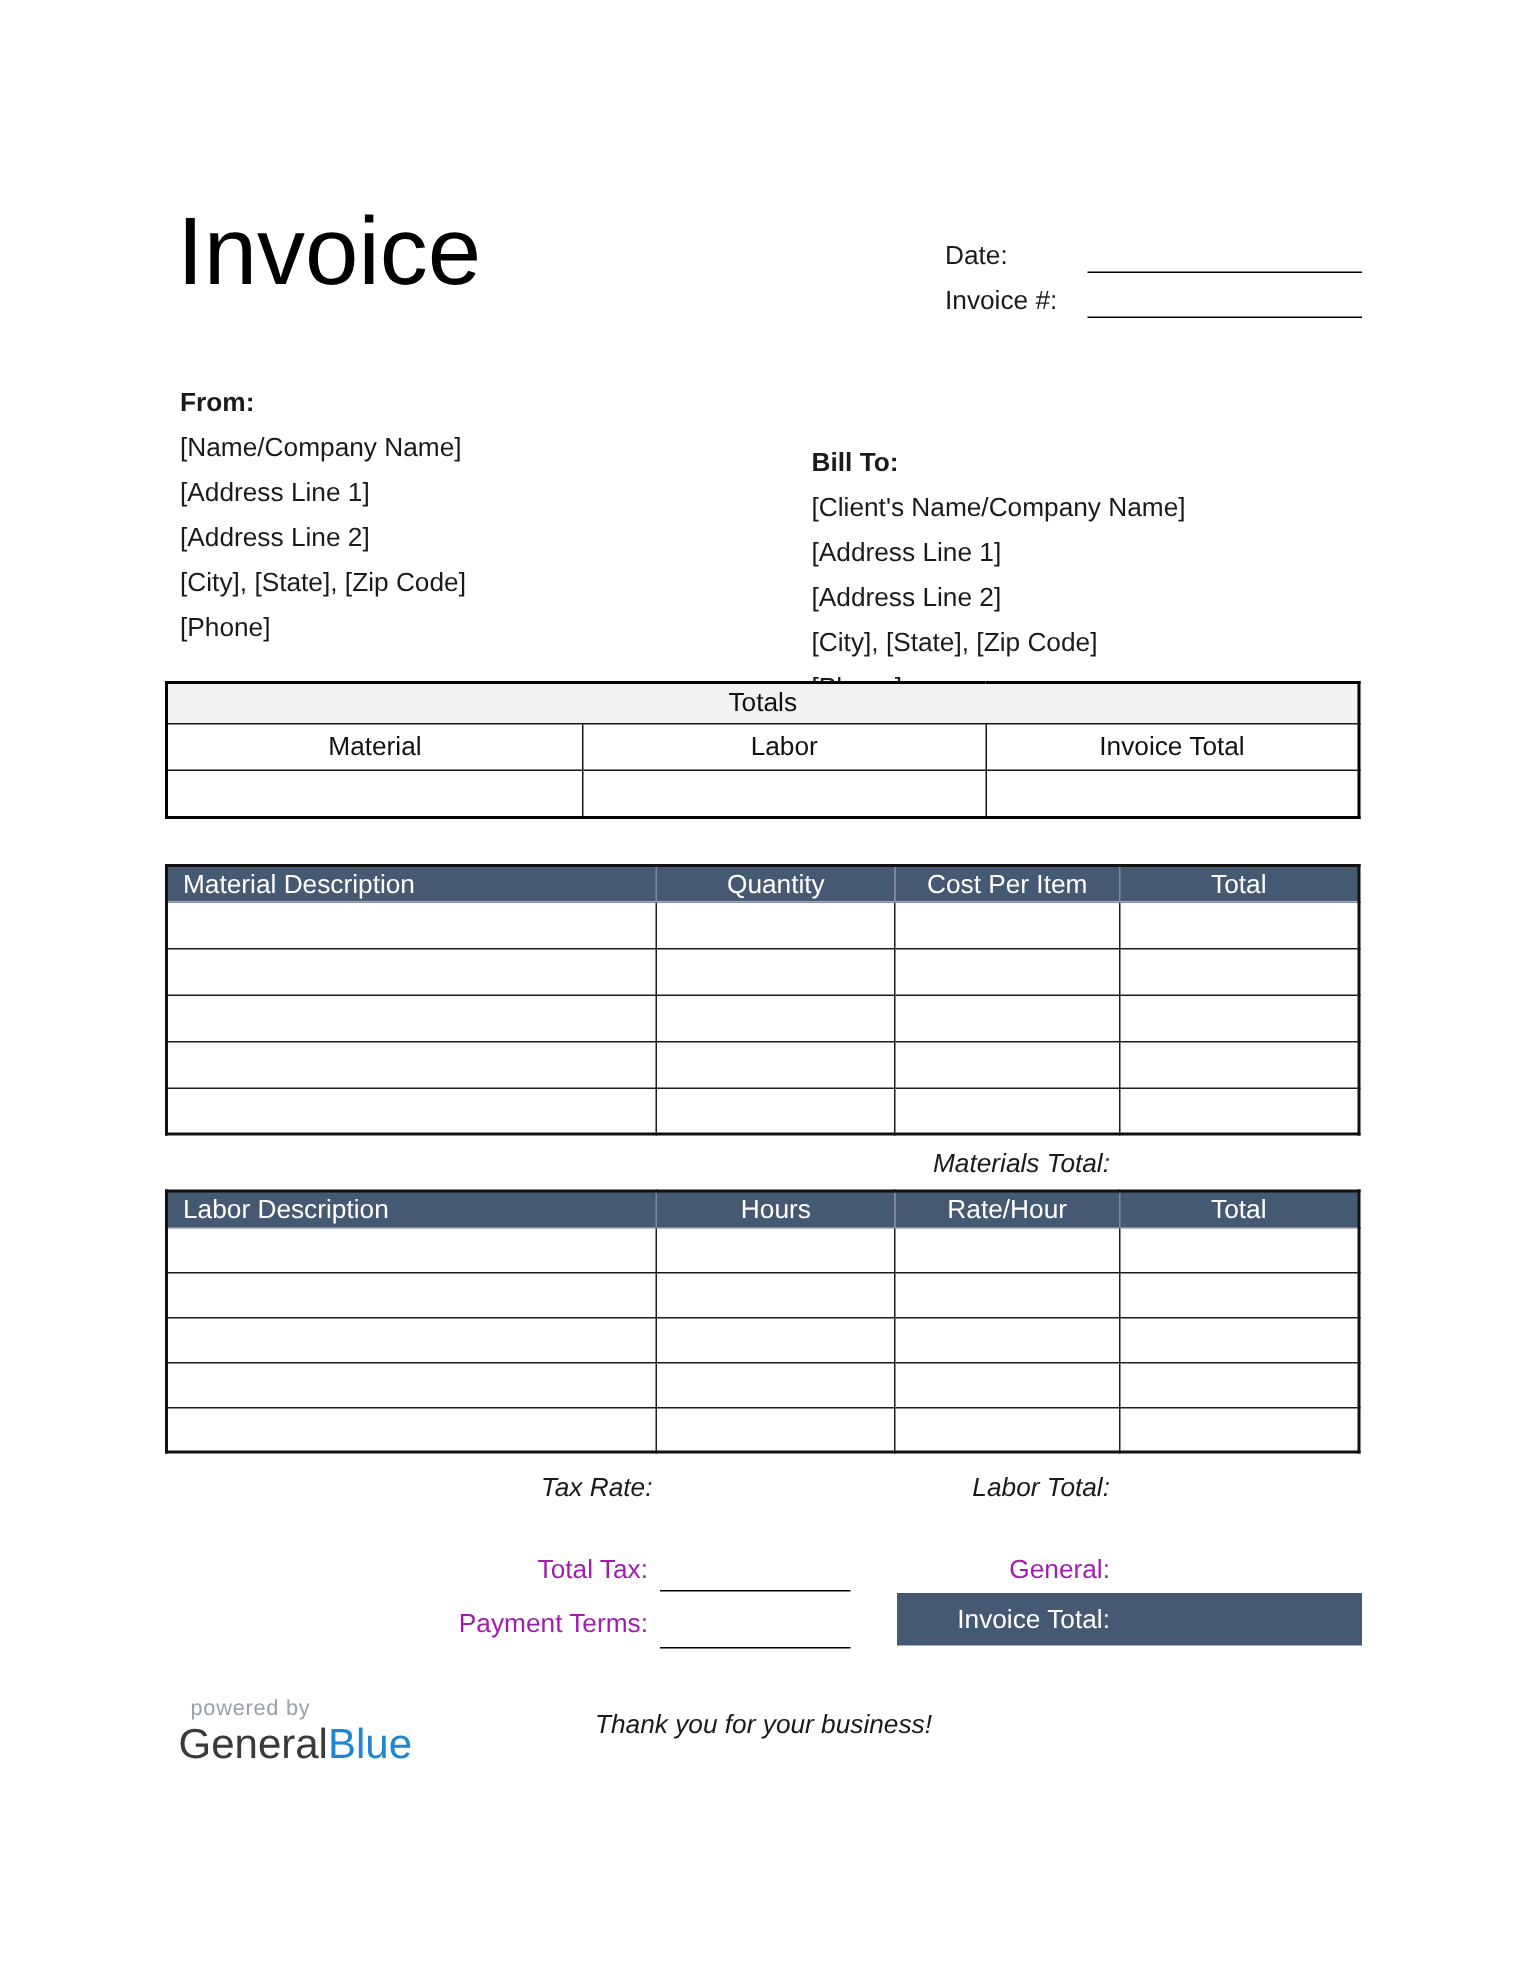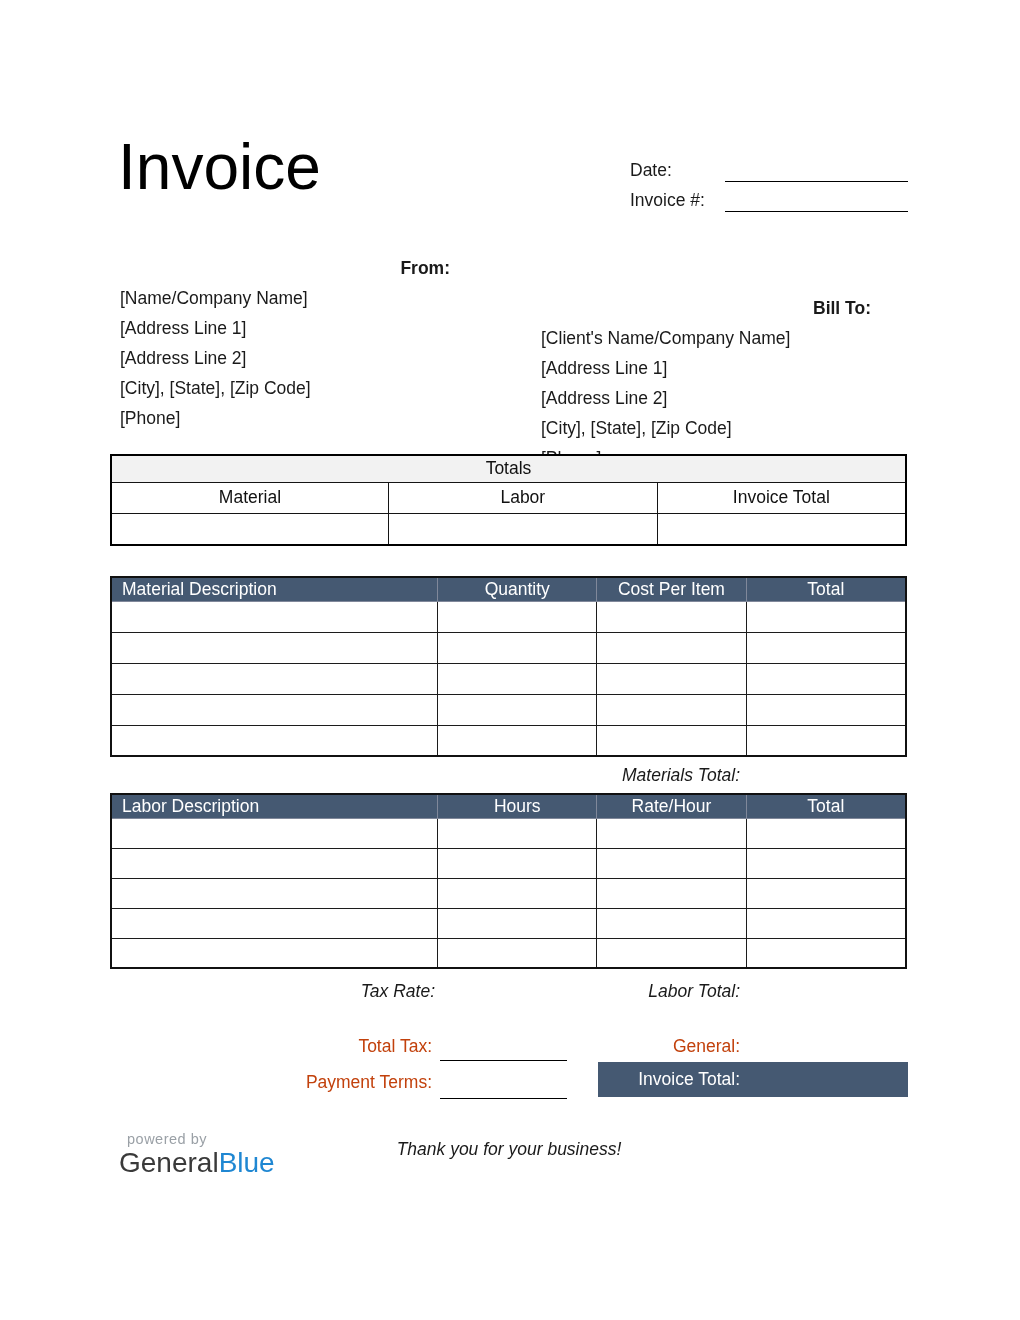--- a/index.html
+++ b/index.html
@@ -11,21 +11,21 @@
   }
   .abs { position:absolute; }
 
   
   .title { left:118px; top:130px; font-size:64px; font-weight:400; letter-spacing:0; color:#000; }
   .hdr-label { font-size:17.5px; color:#1a1a1a; }
   .hdr-line { border-top:1.6px solid #000; width:183px; }
 
   
   .addr { font-size:17.5px; line-height:30px; color:#1a1a1a; width:330px; }
-  .addr .addr-heading { font-weight:700;text-align:right; }
+  .addr .addr-heading { font-weight:700; }
 
   
   table { border-collapse:collapse; table-layout:fixed; width:797px; }
   .totals-table, .items-table { font-size:17.5px; }
   .totals-table td { border:1.6px solid #141414; text-align:center; }
   .totals-table .t-title td { background:var(--totals_header_bg,#f2f2f2); height:27px; }
   .totals-table .t-cols td { height:31px; }
   .totals-table .t-empty td { height:32px; }
   .totals-table { border:2px solid #000; }
 
@@ -33,21 +33,21 @@
   .items-table thead td {
     background:var(--accent,#455972); color:#fff; height:24px;
     text-align:center; border:1px solid #80889a; border-top:none;
   }
   .items-table thead td:first-child { text-align:left; padding-left:10px; border-left:none; }
   .items-table thead td:last-child { border-right:none;text-align:center; }
   .items-table tbody td { border:1.6px solid #1c1c1c; height:31px; background:#fff; }
   .labor-table tbody td { height:30px; }
 
   .italic-label { font-style:italic; font-size:17.5px; color:#1a1a1a; text-align:right; }
-  .sum-label { font-size:17.5px; color:#c2410c; text-align:right; }
+  .sum-label { font-size:17.5px; color:#a21caf; text-align:right; }
   .fill-line { border-top:1.6px solid #000; width:127px; }
 
   .invoice-total-box {
     left:598px; top:1062px; width:310px; height:35px;
     background:var(--accent,#455972); color:#fff; font-size:17.5px;
     line-height:35px; text-align:right; padding-right:168px;
   }
 
   
   .powered-by { left:127px; top:1131px; font-size:14.5px; color:#9aa0a6; letter-spacing:0.5px; }

